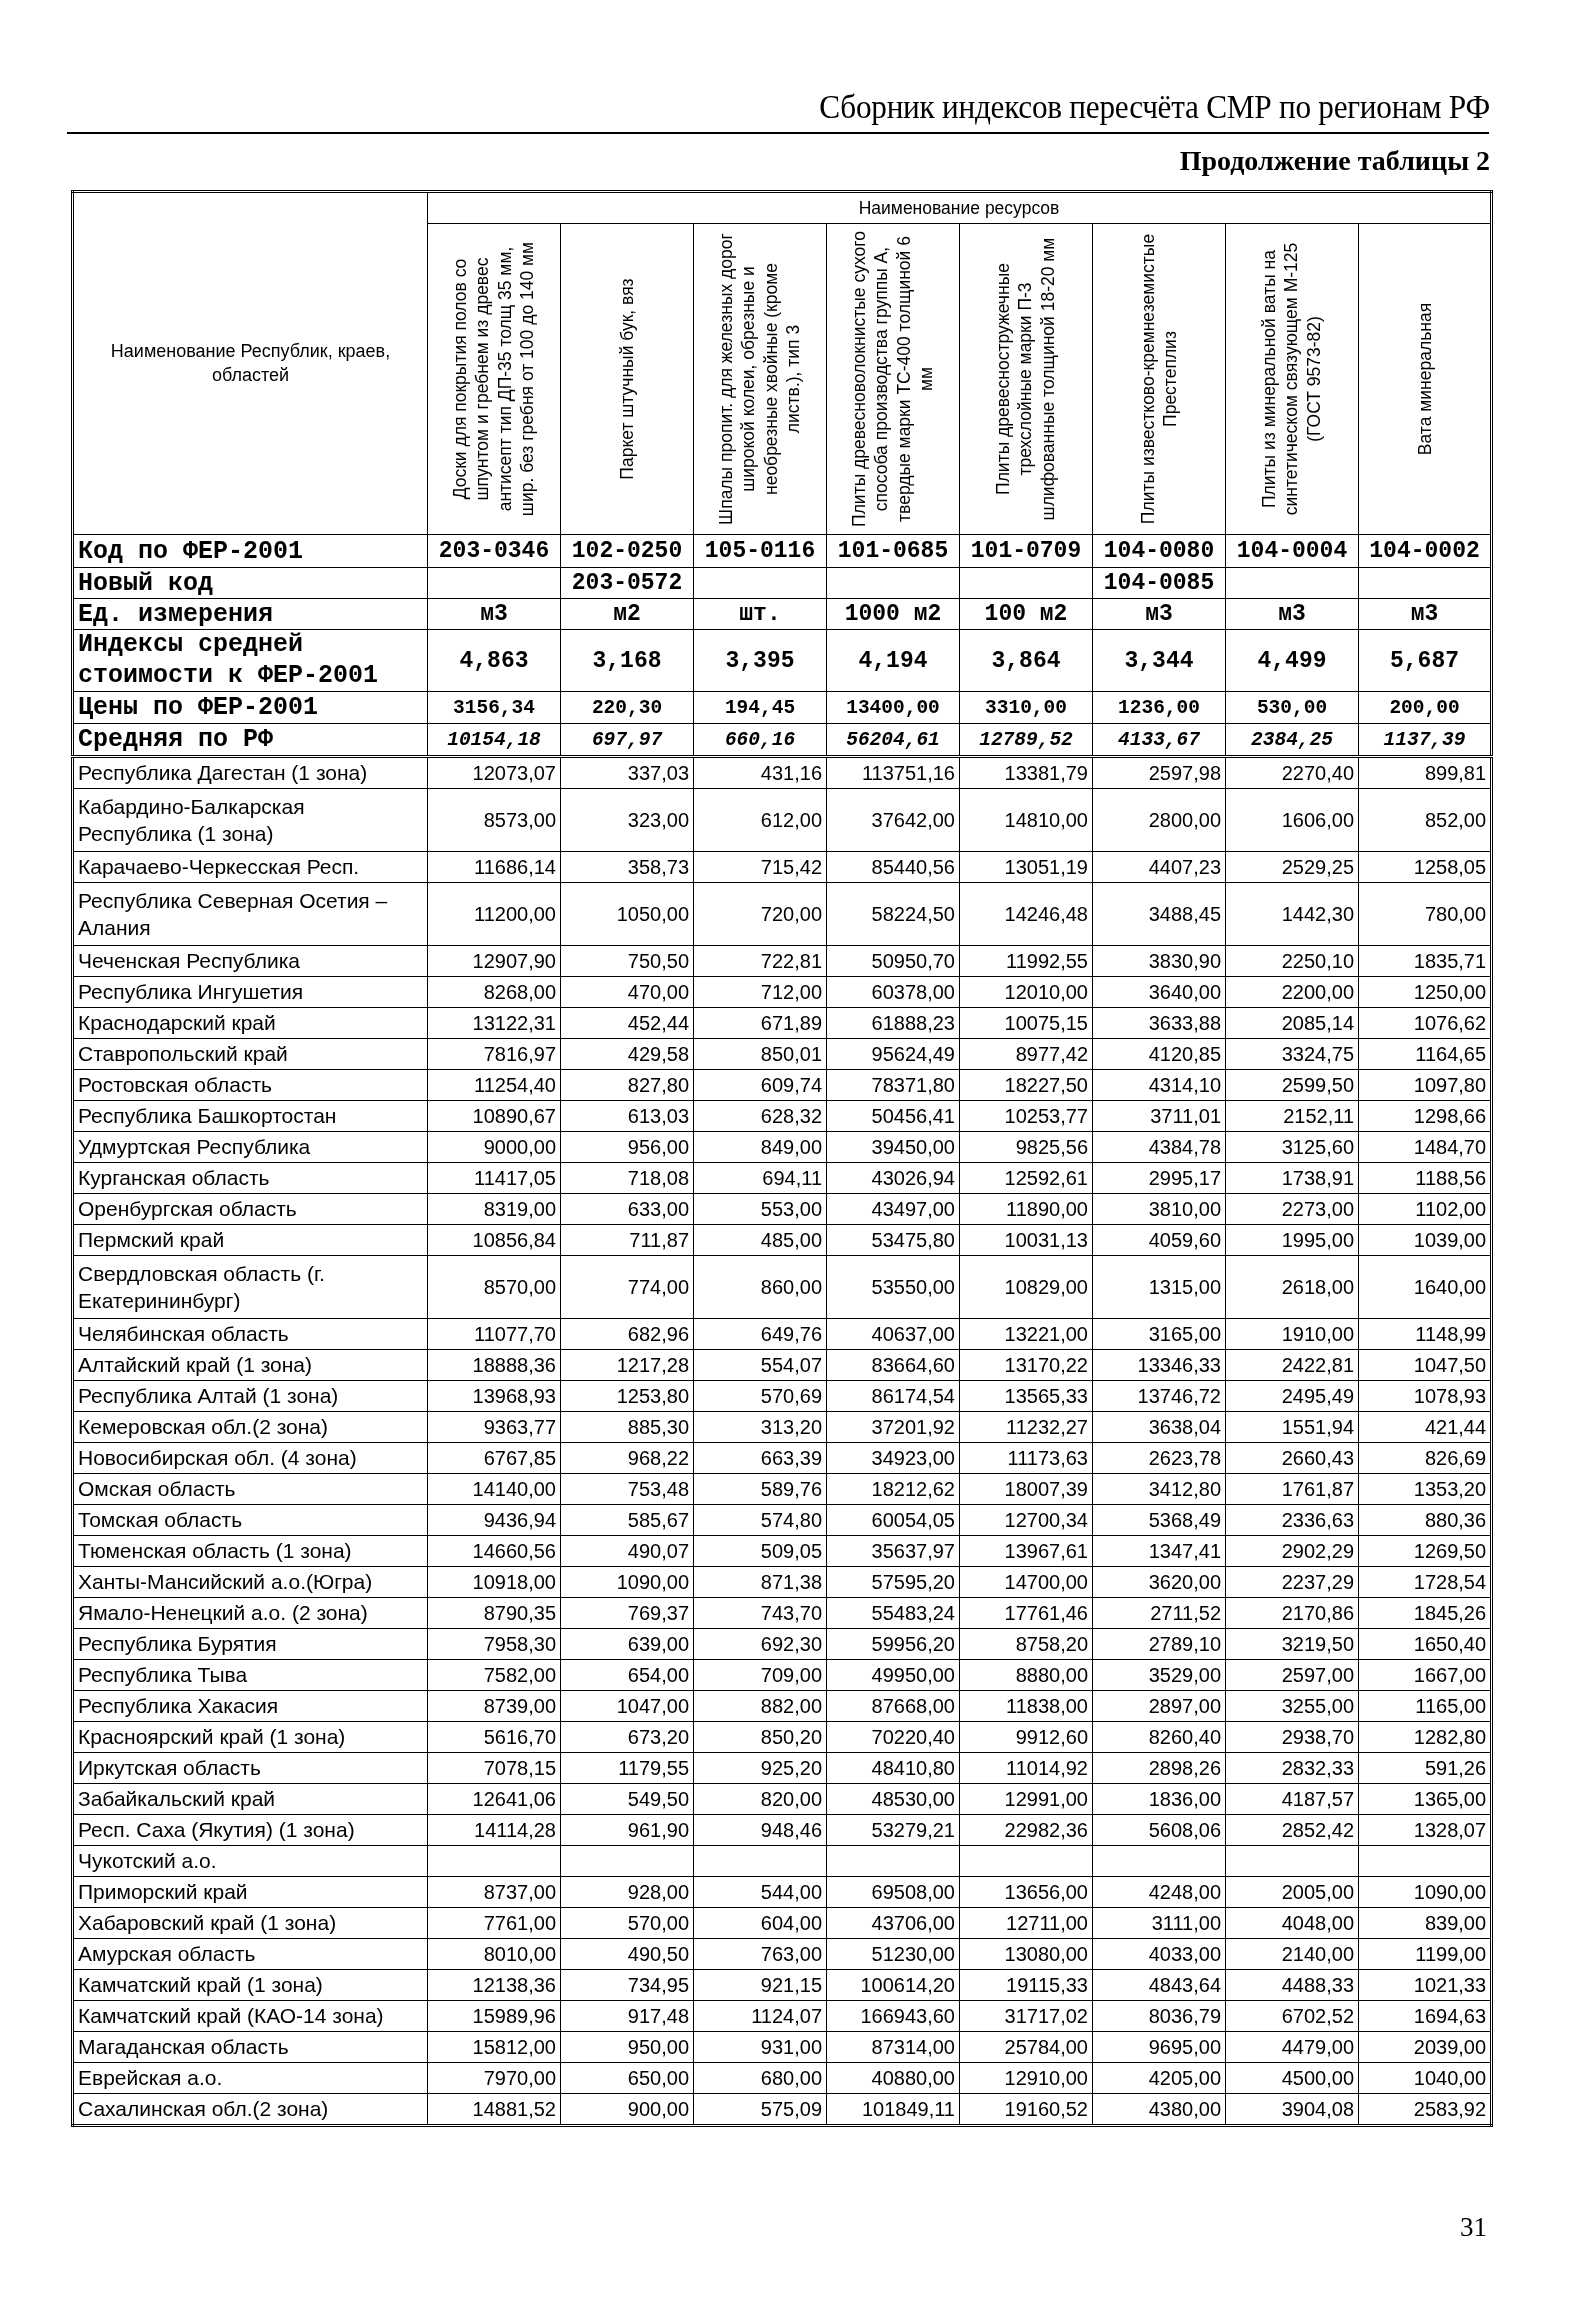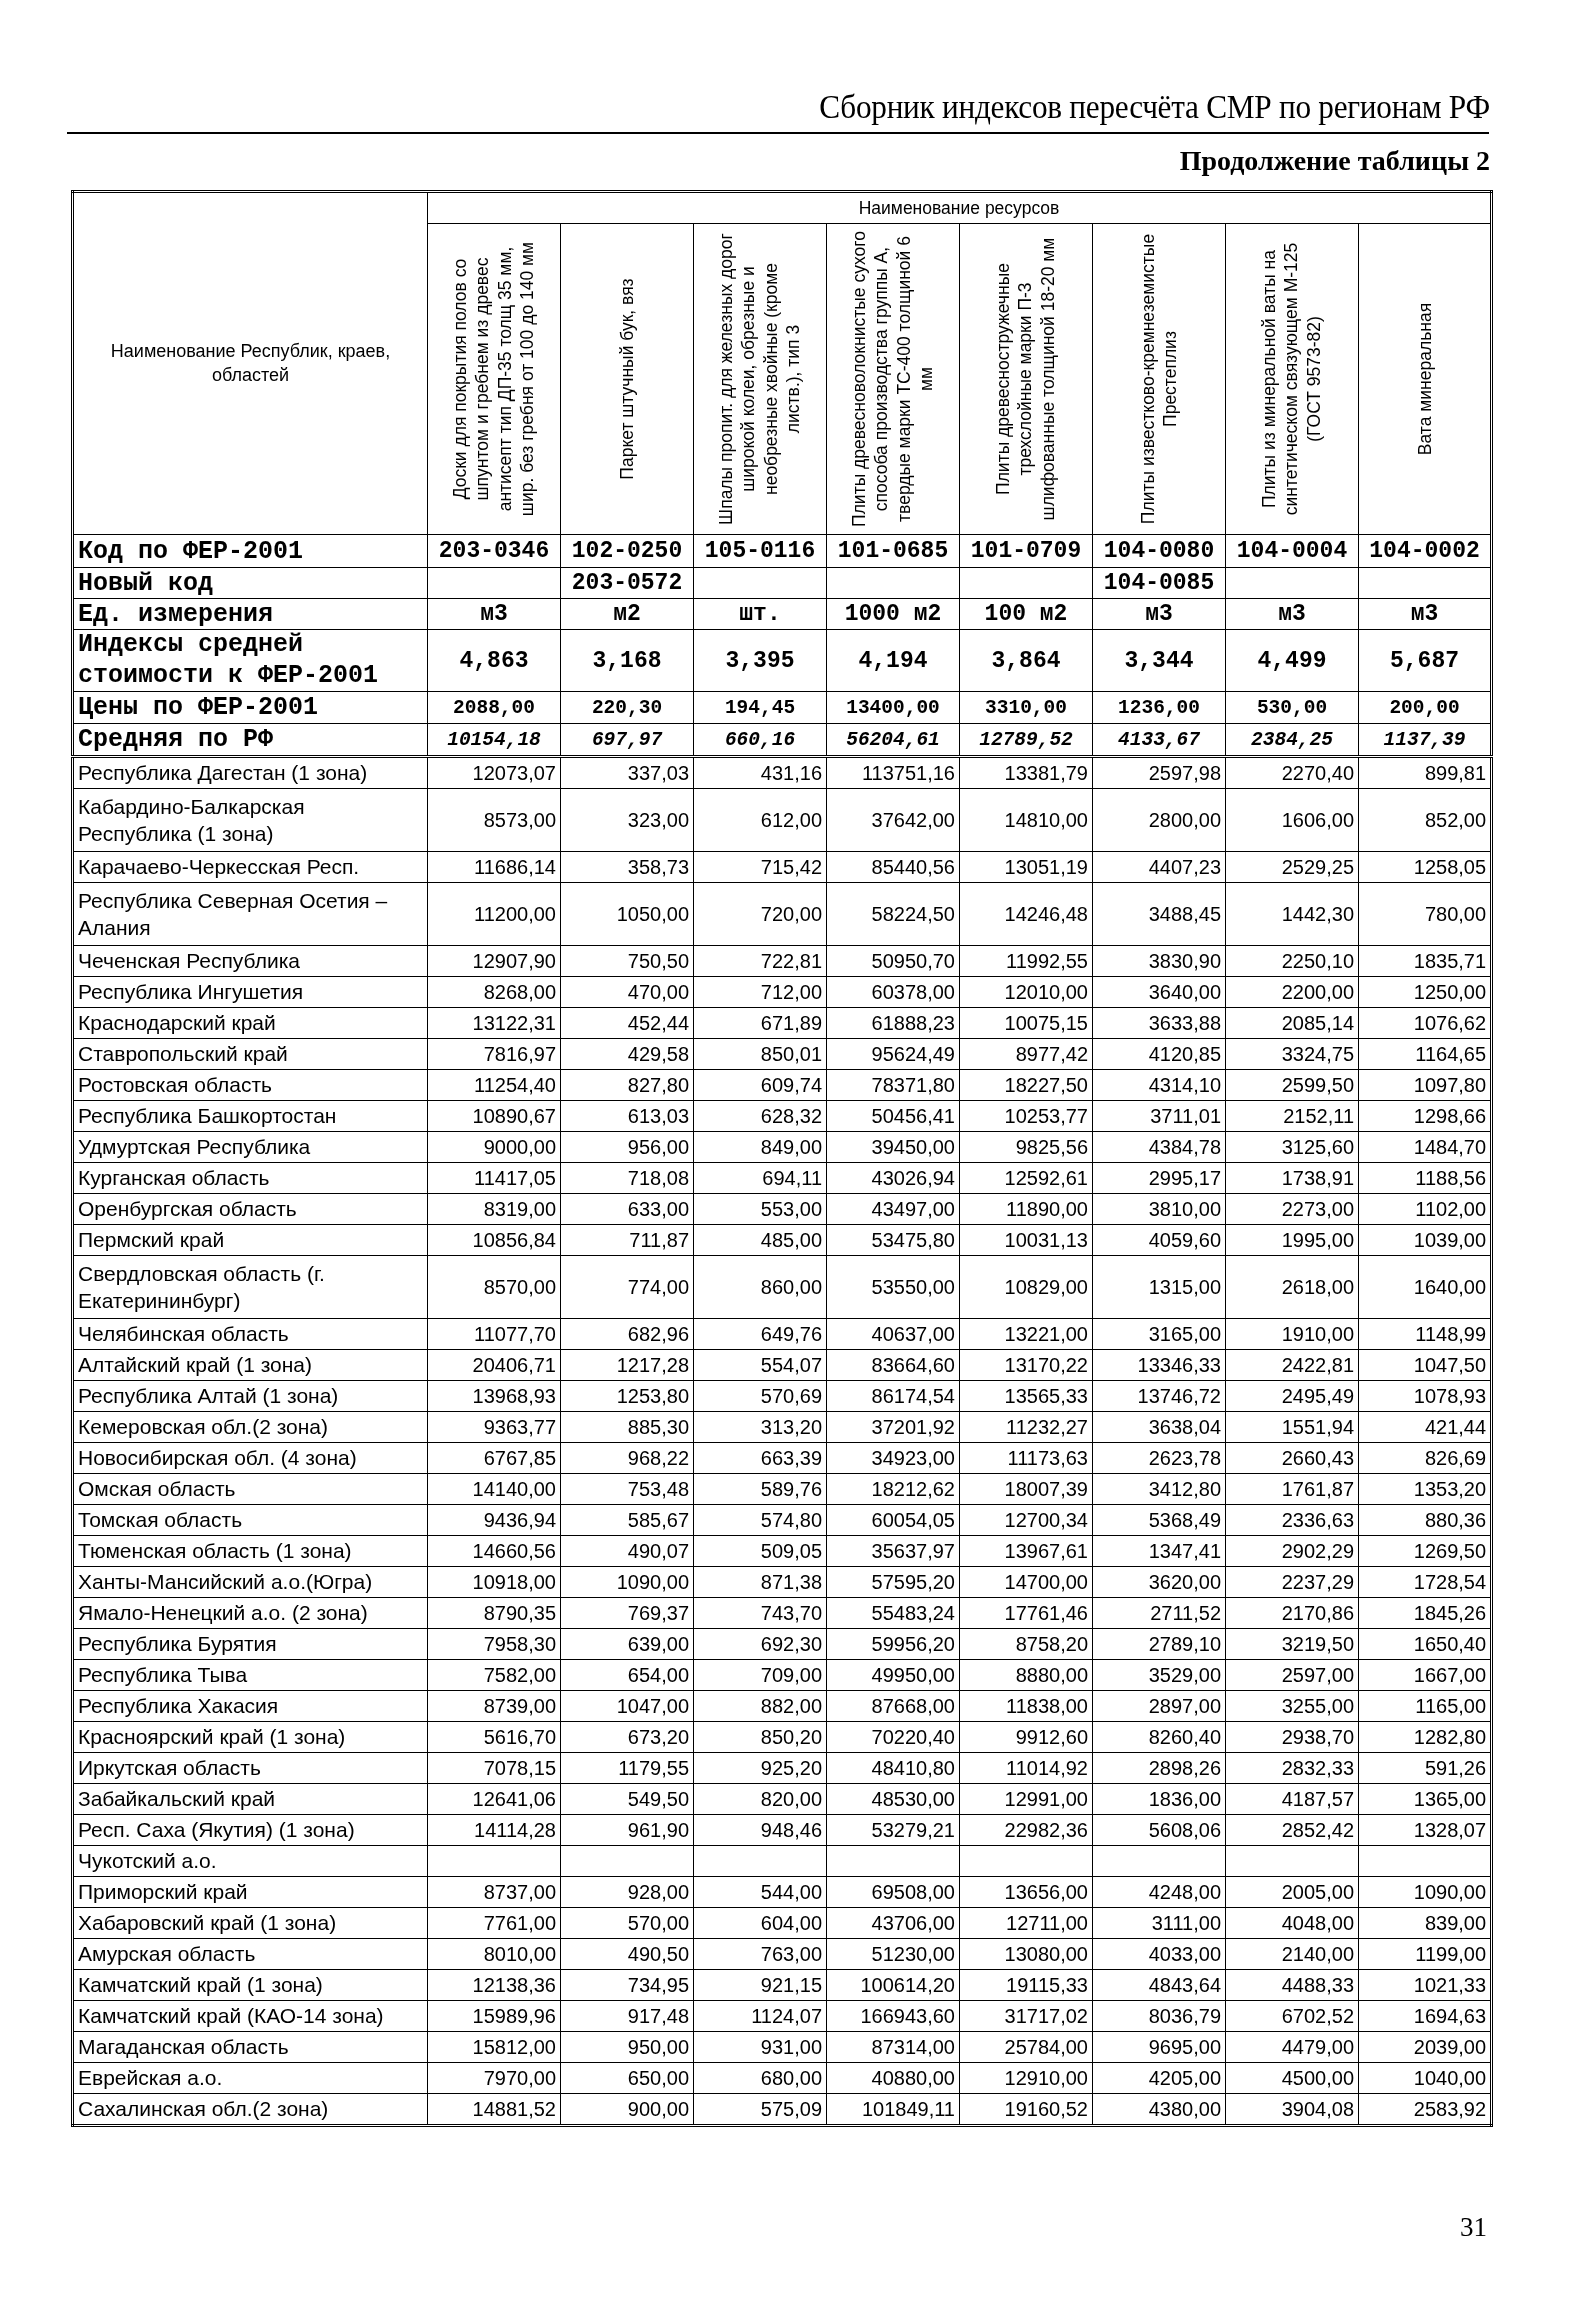--- a/index.html
+++ b/index.html
@@ -159,21 +159,21 @@
           <td class="val">3,168</td>
           <td class="val">3,395</td>
           <td class="val">4,194</td>
           <td class="val">3,864</td>
           <td class="val">3,344</td>
           <td class="val">4,499</td>
           <td class="val">5,687</td>
         </tr>
         <tr class="meta r-price">
           <td class="lbl">Цены по ФЕР-2001</td>
-          <td class="val">2088,00</td>
+          <td class="val">3156,34</td>
           <td class="val">220,30</td>
           <td class="val">194,45</td>
           <td class="val">13400,00</td>
           <td class="val">3310,00</td>
           <td class="val">1236,00</td>
           <td class="val">530,00</td>
           <td class="val">200,00</td>
         </tr>
         <tr class="meta r-avg">
           <td class="lbl">Средняя по РФ</td>
@@ -357,21 +357,21 @@
           <td class="num">682,96</td>
           <td class="num">649,76</td>
           <td class="num">40637,00</td>
           <td class="num">13221,00</td>
           <td class="num">3165,00</td>
           <td class="num">1910,00</td>
           <td class="num">1148,99</td>
         </tr>
         <tr class="region">
           <td class="rname">Алтайский край (1 зона)</td>
-          <td class="num">20406,71</td>
+          <td class="num">18888,36</td>
           <td class="num">1217,28</td>
           <td class="num">554,07</td>
           <td class="num">83664,60</td>
           <td class="num">13170,22</td>
           <td class="num">13346,33</td>
           <td class="num">2422,81</td>
           <td class="num">1047,50</td>
         </tr>
         <tr class="region">
           <td class="rname">Республика Алтай (1 зона)</td>

